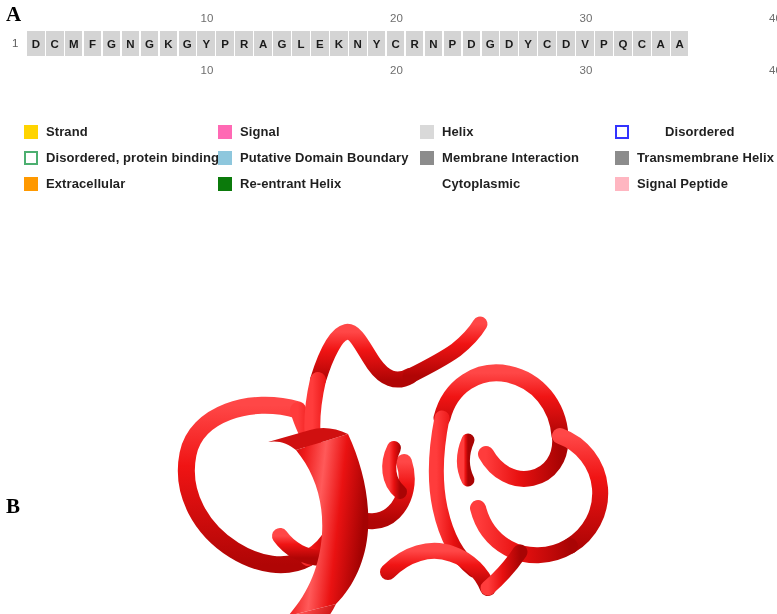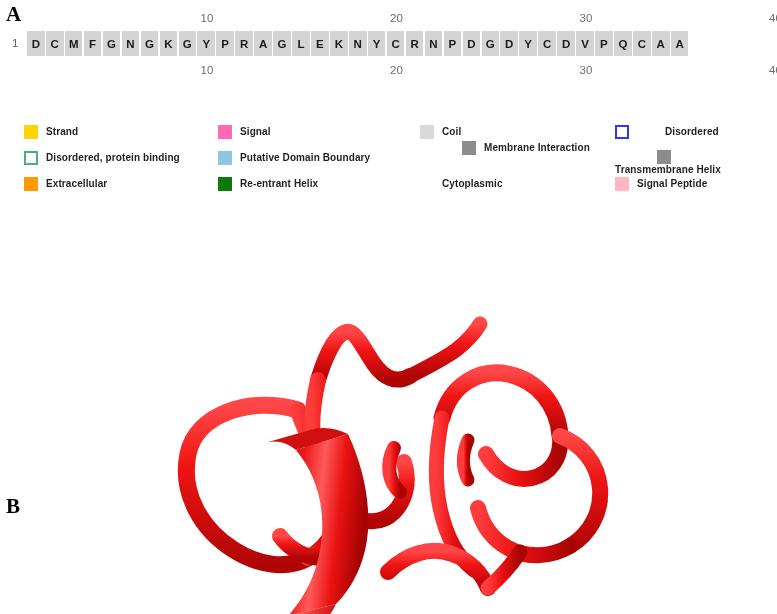--- a/index.html
+++ b/index.html
@@ -98,21 +98,21 @@
   }
   .legend-swatch {
     width: 14px;
     height: 14px;
     margin-right: 8px;
     flex: 0 0 auto;
     box-sizing: border-box;
   }
   .legend-swatch.hidden { visibility: hidden; }
   .legend-label {
-    font-size: 10px;
+    font-size: 13px;
     font-weight: bold;
     color: #1f1f1f;
     letter-spacing: 0.1px;
   }
 
   
   #panel-b {
     position: absolute;
     left: 0;
     top: 258px;
@@ -193,39 +193,39 @@
       <div class="legend-item" style="left: 24px; top: 0px;">
         <span class="legend-swatch" style="background: rgb(255, 212, 0);"></span>
         <span class="legend-label">Strand</span>
       </div>
       <div class="legend-item" style="left: 218px; top: 0px;">
         <span class="legend-swatch" style="background: rgb(255, 105, 180);"></span>
         <span class="legend-label">Signal</span>
       </div>
       <div class="legend-item" style="left: 420px; top: 0px;">
         <span class="legend-swatch" style="background: rgb(217, 217, 217);"></span>
-        <span class="legend-label">Coil</span>
+        <span class="legend-label">Helix</span>
       </div>
       <div class="legend-item" style="left: 615px; top: 0px; gap: 28px;">
         <span class="legend-swatch" style="background: rgb(255, 255, 255); border: 2px solid rgb(51, 51, 255);"></span>
         <span class="legend-label">Disordered</span>
       </div>
       <div class="legend-item" style="left: 24px; top: 26px;">
         <span class="legend-swatch" style="background: rgb(255, 255, 255); border: 2px solid rgb(76, 175, 112);"></span>
         <span class="legend-label">Disordered, protein binding</span>
       </div>
       <div class="legend-item" style="left: 218px; top: 26px;">
         <span class="legend-swatch" style="background: rgb(142, 199, 221);"></span>
         <span class="legend-label">Putative Domain Boundary</span>
       </div>
-      <div class="legend-item" style="left: 420px; top: 16px; margin-left: 42px;">
+      <div class="legend-item" style="left: 420px; top: 26px;">
         <span class="legend-swatch" style="background: rgb(140, 140, 140);"></span>
         <span class="legend-label">Membrane Interaction</span>
       </div>
-      <div class="legend-item" style="left: 615px; top: 26px; flex-direction: column;">
+      <div class="legend-item" style="left: 615px; top: 26px;">
         <span class="legend-swatch" style="background: rgb(140, 140, 140);"></span>
         <span class="legend-label">Transmembrane Helix</span>
       </div>
       <div class="legend-item" style="left: 24px; top: 52px; justify-content: flex-end;">
         <span class="legend-swatch" style="background: rgb(255, 153, 0);"></span>
         <span class="legend-label">Extracellular</span>
       </div>
       <div class="legend-item" style="left: 218px; top: 52px;">
         <span class="legend-swatch" style="background: rgb(11, 122, 11);"></span>
         <span class="legend-label">Re-entrant Helix</span>

